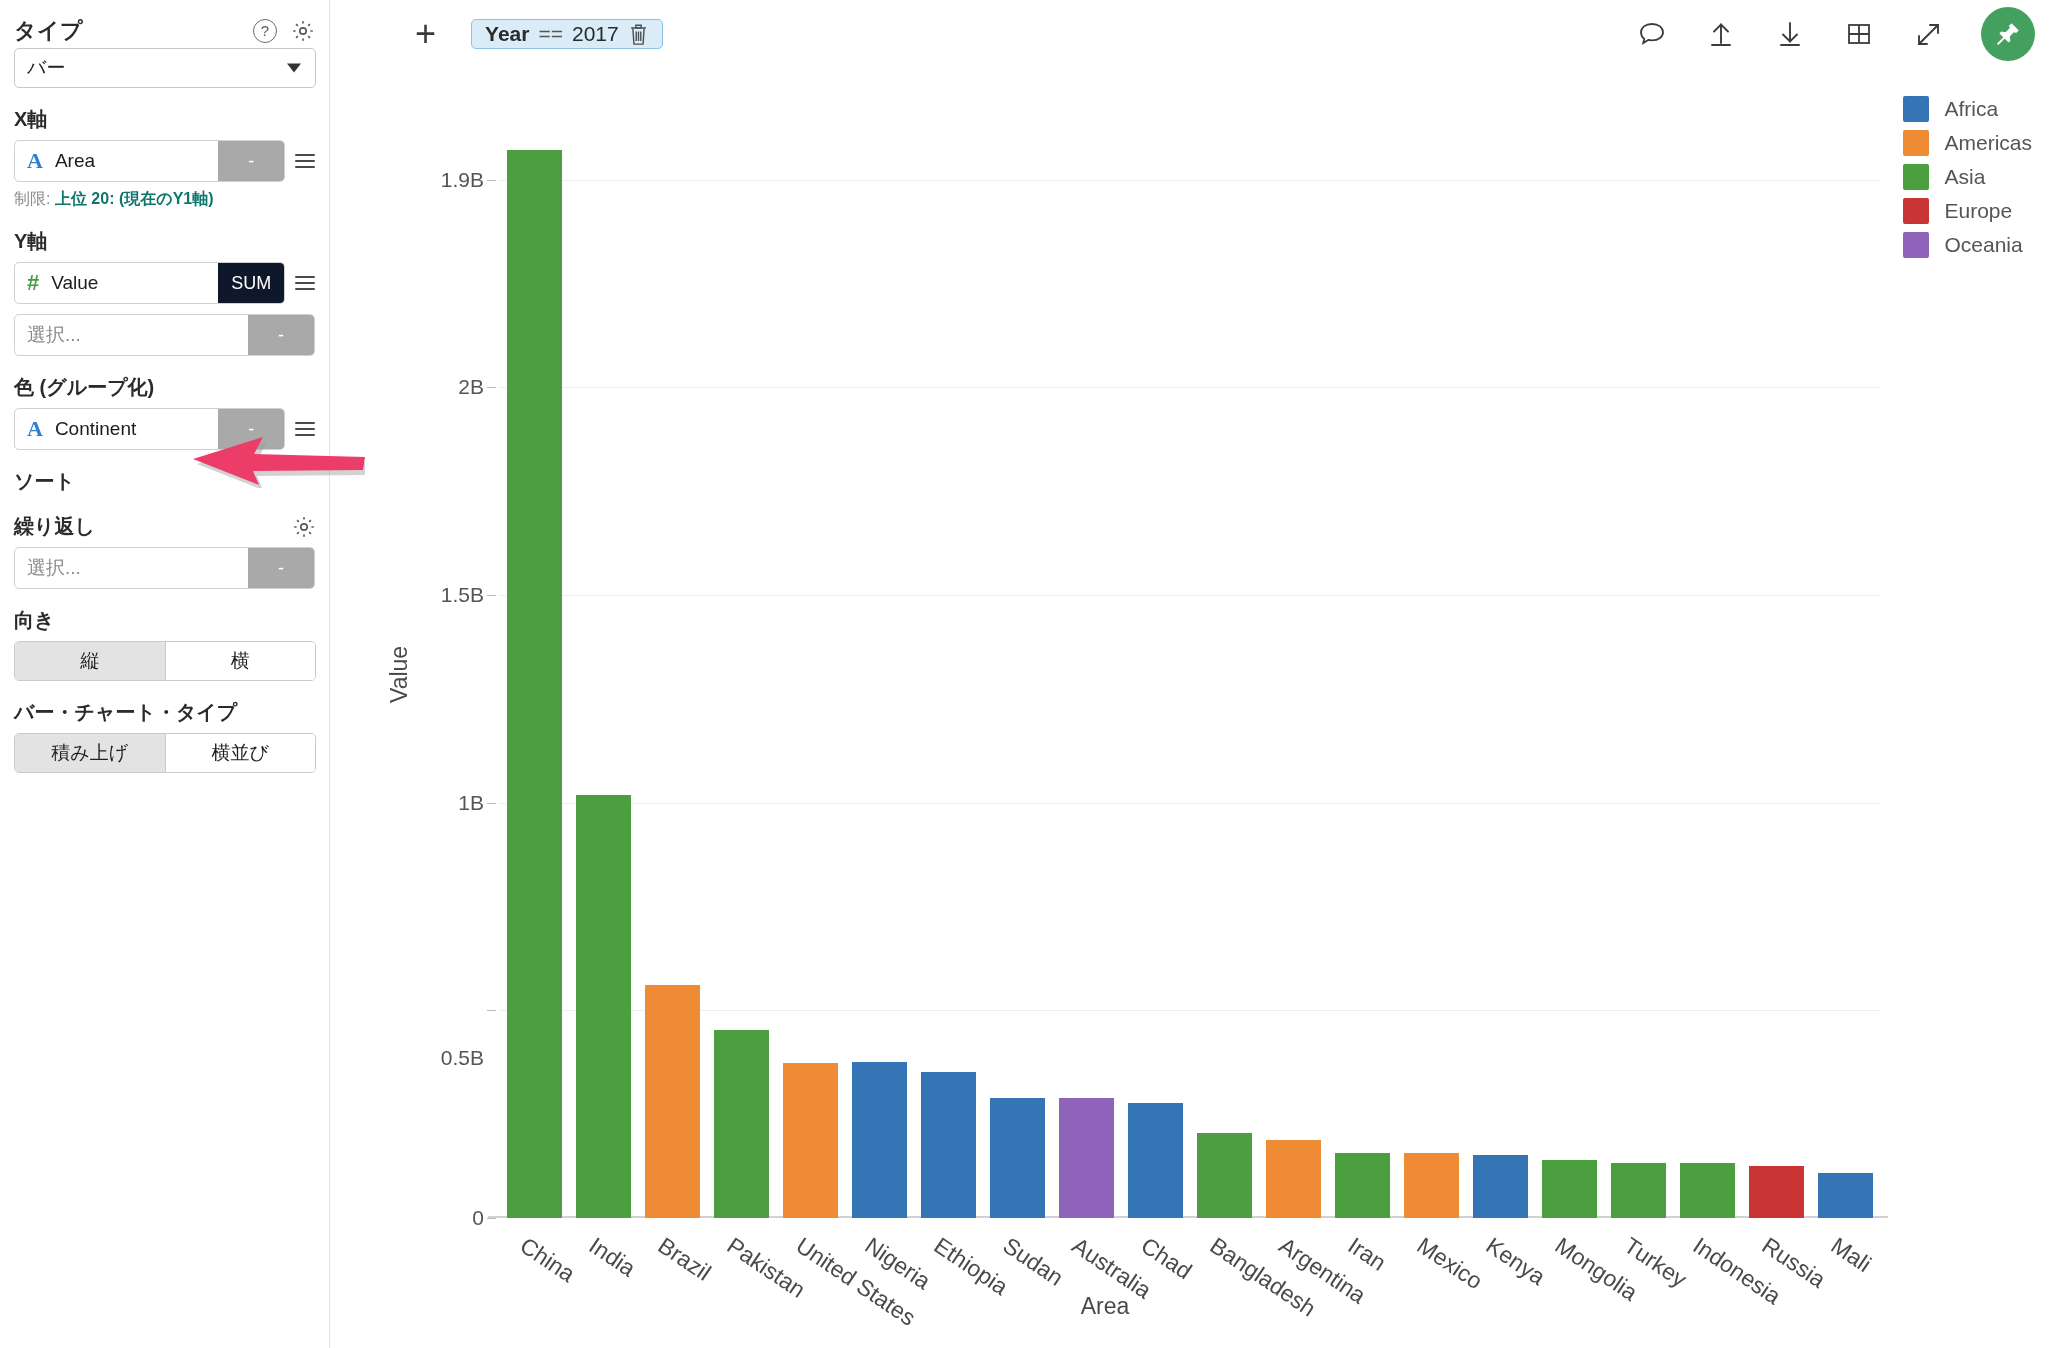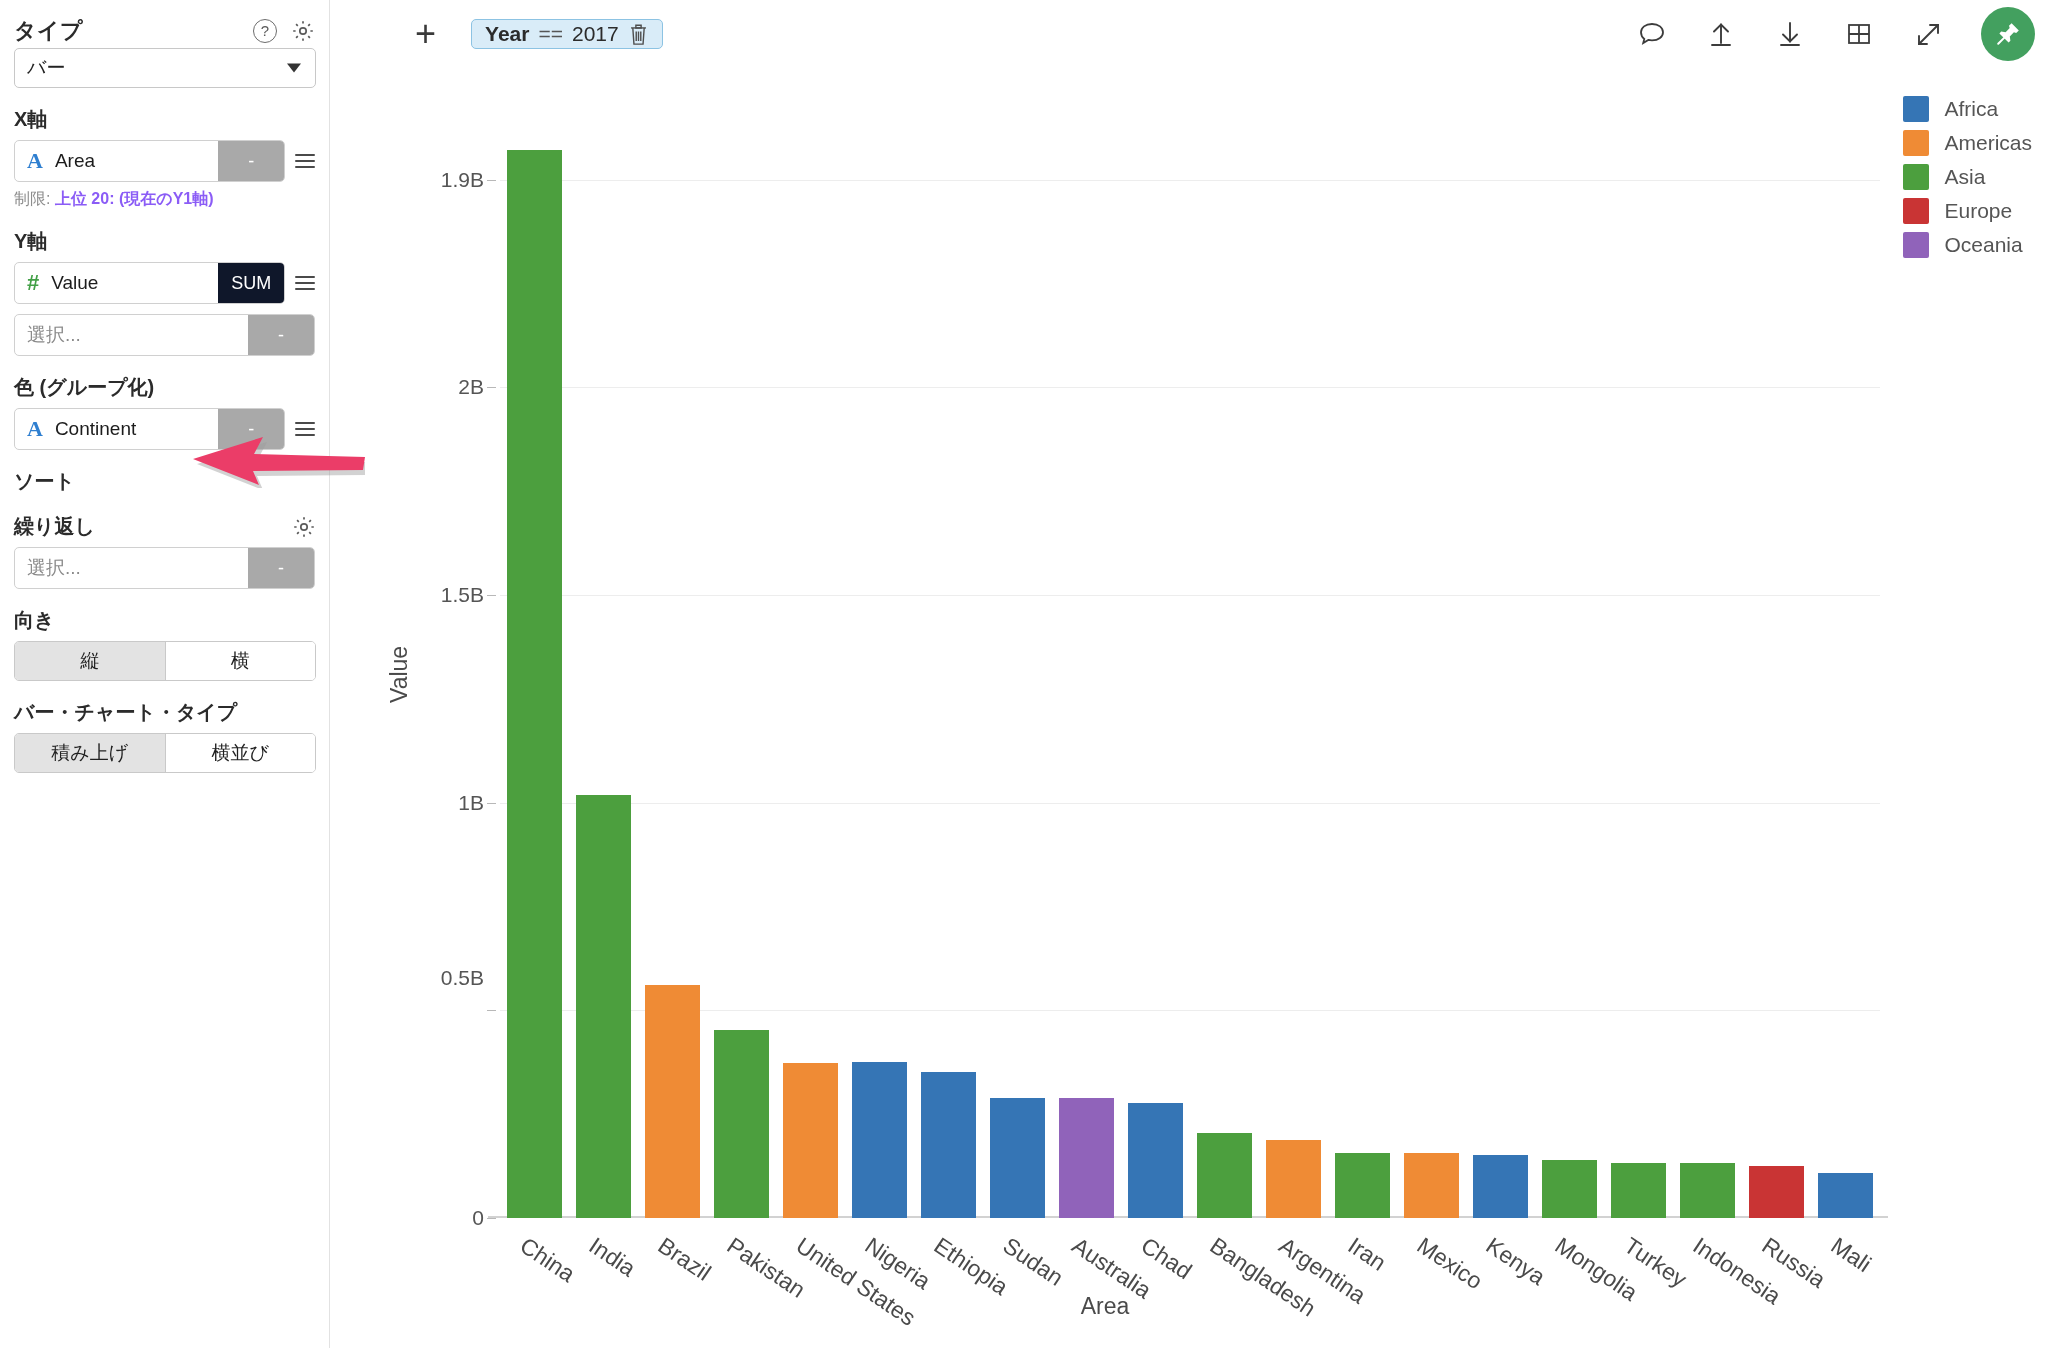--- a/index.html
+++ b/index.html
@@ -104,21 +104,21 @@
     width: 22px; display: flex; flex-direction: column;
     gap: 4px; cursor: pointer;
   }
   .burger span {
     display: block; height: 2px; background: #4a4a4a; border-radius: 1px;
   }
 
   .limit-line {
     font-size: 16px; color: #8d8d8d; margin-top: 7px;
   }
-  .limit-line b { color: #8b5cf6; }
+  .limit-line b { color: #0f766e; }
 
   
   .toggle-pair {
     display: flex; width: 302px; height: 40px;
     border: 1px solid #c9c9c9; border-radius: 5px; overflow: hidden;
   }
   .toggle-pair .tg {
     flex: 1; display: flex; align-items: center; justify-content: center;
     font-size: 19px; color: #1f1f1f; background: #fff;
   }
@@ -440,21 +440,21 @@
       </div>
     </div>
 
   <div id="chart-area">
     <div id="plot">
       <div id="gridlines">
           <div class="tick-mark" style="top: 1088px;"></div>
           <div class="tick-label" style="top: 1088px;">0</div>
           <div class="gridline" style="top: 880.366px;"></div>
           <div class="tick-mark" style="top: 880.366px;"></div>
-          <div class="tick-label" style="top: 848px;">0.5B</div>
+          <div class="tick-label" style="top: 928px;">0.5B</div>
           <div class="gridline" style="top: 672.733px;"></div>
           <div class="tick-mark" style="top: 672.733px;"></div>
           <div class="tick-label" style="top: 672.733px;">1B</div>
           <div class="gridline" style="top: 465.099px;"></div>
           <div class="tick-mark" style="top: 465.099px;"></div>
           <div class="tick-label" style="top: 465.099px;">1.5B</div>
           <div class="gridline" style="top: 257.466px;"></div>
           <div class="tick-mark" style="top: 257.466px;"></div>
           <div class="tick-label" style="top: 257.466px;">2B</div>
           <div class="gridline" style="top: 49.8321px;"></div>

